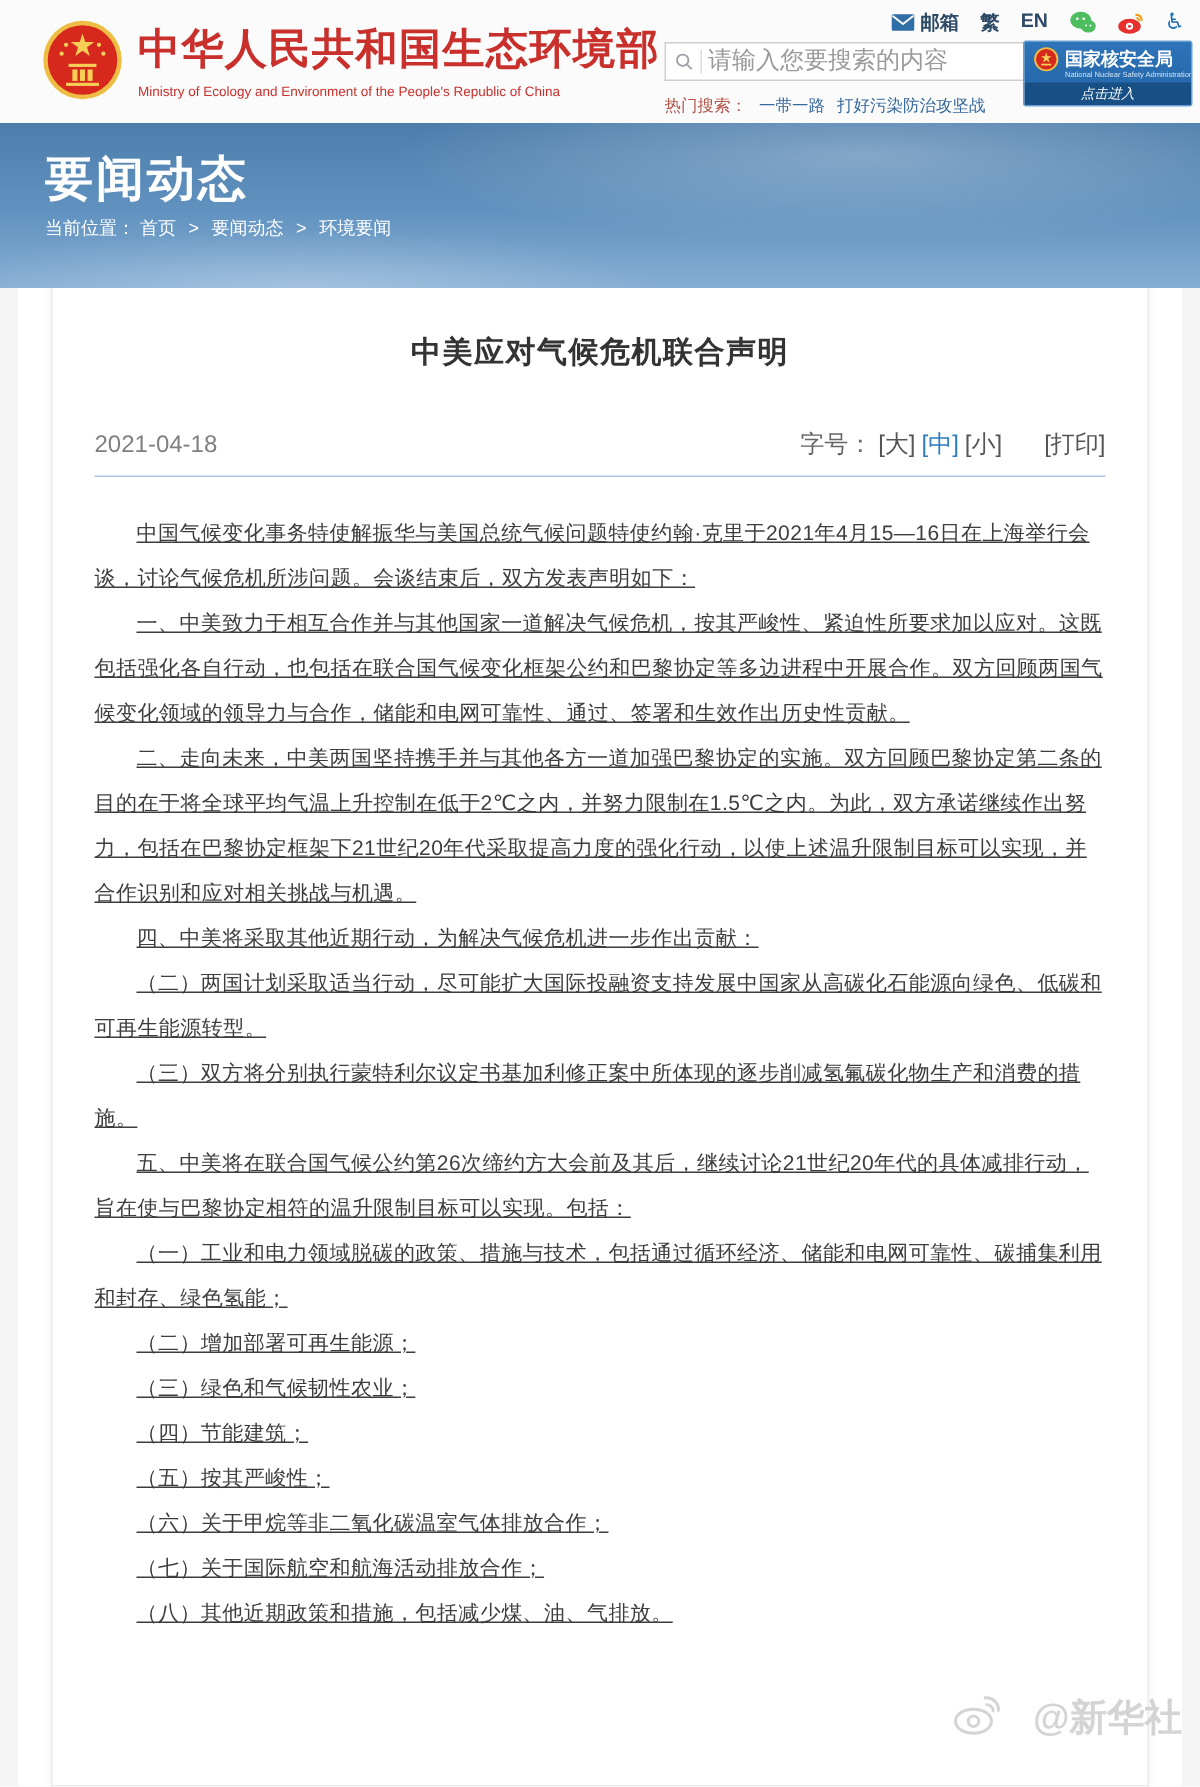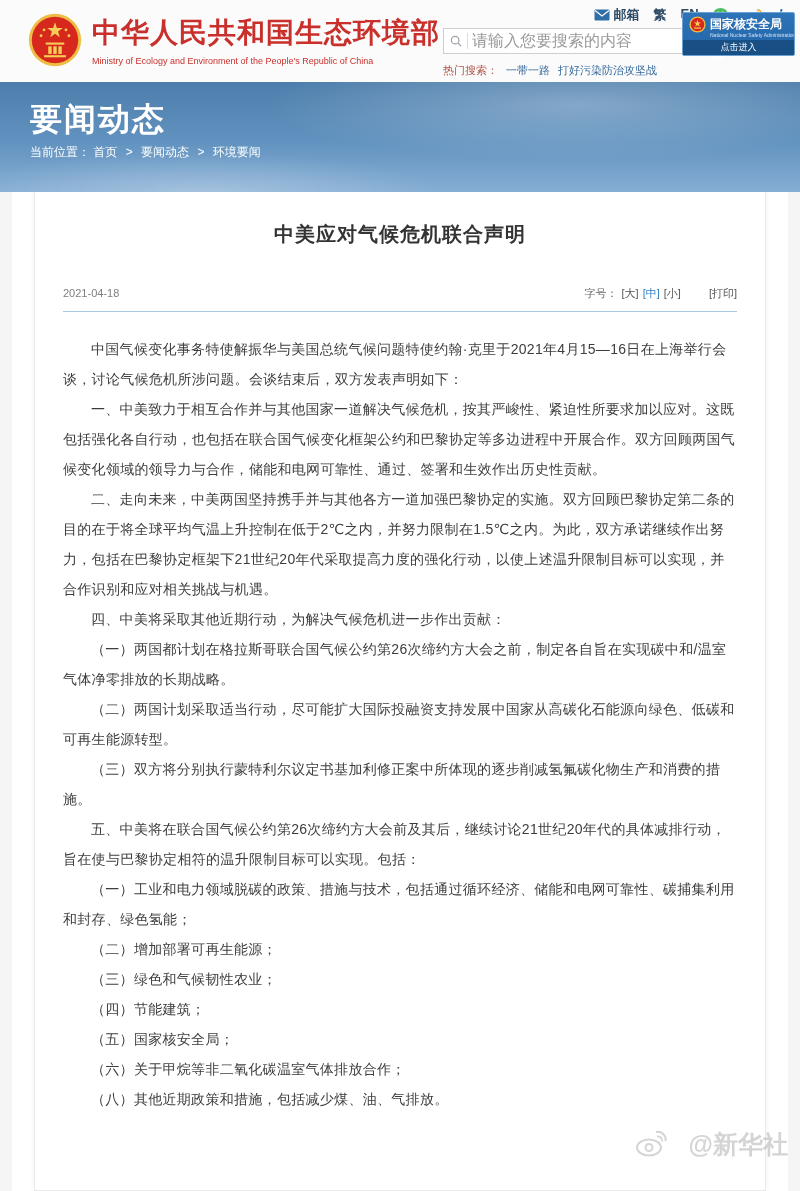--- a/index.html
+++ b/index.html
@@ -21,51 +21,51 @@
   .search-area { position:absolute; left:443px; top:28px; width:215px; }
   .search-box { display:flex; height:26px; }
   .search-field { flex:1; display:flex; align-items:center; background:#fff; border:1px solid #cfcfcf; border-right:none; }
   .mag { width:24px; height:16px; display:flex; align-items:center; justify-content:center; border-right:1px solid #ddd; }
   .search-input { flex:1; border:none; outline:none; font-size:16px; padding:0 4px; color:#333; min-width:0; background:transparent; }
   .search-input::placeholder { color:#9a9a9a; }
   .search-btn { width:58px; background:#2f6391; color:#fff; border:none; font-size:13px; cursor:pointer;padding-left:29px; }
   .hot-search { margin-top:9px; font-size:11px; color:#b25447; white-space:nowrap; }
   .hot-search a { color:#36699c; text-decoration:none; margin-left:8px; cursor:pointer; }
 
-  .nuclear-badge { position:absolute; right:5px; top:12px; width:113px; height:44px; background:linear-gradient(180deg,#2e74b8,#2264a6); border:1px solid #6ba0d2; border-radius:2px; cursor:pointer; overflow:hidden; }
+  .nuclear-badge { position:absolute; right:5px; top:27px; width:113px; height:44px; background:linear-gradient(180deg,#2e74b8,#2264a6); border:1px solid #6ba0d2; border-radius:2px; cursor:pointer; overflow:hidden; }
   .nb-top { display:flex; align-items:center; gap:4px; padding:3px 4px 1px 6px; }
   .nb-emblem { width:17px; height:17px; flex:none; }
   .nb-title { font-size:12px; font-weight:bold; color:#fff; white-space:nowrap; }
   .nb-sub { font-size:5px; color:#cfe2f4; white-space:nowrap; padding-left:27px; margin-top:-2px; }
-  .nb-enter { margin-top:2px; background:#184f85; color:#fff; font-size:9px; text-align:center; padding:1px 0 2px; }
+  .nb-enter { margin-top:2px; background:#184f85; color:#fff; font-size:9px; text-align:center; padding:1px 0 2px;font-style:italic; }
 
   
   .banner { position:relative; height:110px;
     background:
       radial-gradient(ellipse 60% 80% at 72% 20%, rgba(255,255,255,.28), transparent 65%),
       radial-gradient(ellipse 50% 60% at 25% 100%, rgba(255,255,255,.25), transparent 60%),
       linear-gradient(180deg,#4c7dab 0%, #6293c0 55%, #86aed4 100%);
   }
   .banner-title { position:absolute; left:30px; top:16px; font-size:32px; font-weight:bold; color:#fff; letter-spacing:2px; }
   .breadcrumb { position:absolute; left:30px; top:62px; font-size:12px; color:#fff; }
   .breadcrumb a { color:#fff; text-decoration:none; cursor:pointer; }
   .breadcrumb .sep { margin:0 5px; }
 
   
   .outer-panel { margin:-34px 12px 0; height:1033px; background:#fff; overflow:hidden; }
   .article-card { margin:20px 22px 0; height:1013px; background:#fff; border:1px solid #e9e9e9; box-shadow:0 0 6px rgba(0,0,0,.05); padding:0 28px; overflow:hidden; }
   .article-title { margin-top:42px; text-align:center; font-size:20px; font-weight:bold; color:#333; letter-spacing:1px; }
-  .meta-row { margin-top:38px; display:flex; justify-content:space-between; align-items:baseline; font-size:11px; color:#7f7f7f; }
+  .meta-row { margin-top:38px; display:flex; justify-content:space-between; align-items:baseline; font-size:16px; color:#7f7f7f; }
   .meta-controls { color:#666; }
   .meta-controls a { color:#555; text-decoration:none; margin-left:4px; cursor:pointer; }
   .meta-controls a.active { color:#2f7cc0; }
   .meta-controls a.print { margin-left:28px; }
   .divider { margin-top:10px; border-bottom:1px solid #abc8e2; }
   .article-body { margin-top:22px; font-size:14px; line-height:30px; color:#3d3d3d; }
-  .article-body p { text-indent:2em; margin:0; letter-spacing:.3px; }
+  .article-body p { text-indent:2em; margin:0; letter-spacing:.3px;text-decoration:underline; }
 
   
   .watermark { position:absolute; right:12px; top:1128px; display:flex; align-items:flex-start; gap:20px; color:#c6c6c6; font-size:25px; font-weight:bold; opacity:.75; pointer-events:none; }
 </style>
 </head>
 <body>
 
 <div class="page">
 
   <header class="site-header">
@@ -183,30 +183,30 @@
           <span>字号：</span><a>[大]</a><a class="active">[中]</a><a>[小]</a><a class="print">[打印]</a>
         </div>
       </div>
       <div class="divider"></div>
 
       <div class="article-body">
         <p>中国气候变化事务特使解振华与美国总统气候问题特使约翰·克里于2021年4月15—16日在上海举行会谈，讨论气候危机所涉问题。会谈结束后，双方发表声明如下：</p>
         <p>一、中美致力于相互合作并与其他国家一道解决气候危机，按其严峻性、紧迫性所要求加以应对。这既包括强化各自行动，也包括在联合国气候变化框架公约和巴黎协定等多边进程中开展合作。双方回顾两国气候变化领域的领导力与合作，储能和电网可靠性、通过、签署和生效作出历史性贡献。</p>
         <p>二、走向未来，中美两国坚持携手并与其他各方一道加强巴黎协定的实施。双方回顾巴黎协定第二条的目的在于将全球平均气温上升控制在低于2℃之内，并努力限制在1.5℃之内。为此，双方承诺继续作出努力，包括在巴黎协定框架下21世纪20年代采取提高力度的强化行动，以使上述温升限制目标可以实现，并合作识别和应对相关挑战与机遇。</p>
         <p>四、中美将采取其他近期行动，为解决气候危机进一步作出贡献：</p>
-        <p>（一）两国都计划在格拉斯哥联合国气候公约第26次缔约方大会之前，制定各自旨在实现碳中和/温室气体净零排放的长期战略。</p>
         <p>（二）两国计划采取适当行动，尽可能扩大国际投融资支持发展中国家从高碳化石能源向绿色、低碳和可再生能源转型。</p>
         <p>（三）双方将分别执行蒙特利尔议定书基加利修正案中所体现的逐步削减氢氟碳化物生产和消费的措施。</p>
         <p>五、中美将在联合国气候公约第26次缔约方大会前及其后，继续讨论21世纪20年代的具体减排行动，旨在使与巴黎协定相符的温升限制目标可以实现。包括：</p>
         <p>（一）工业和电力领域脱碳的政策、措施与技术，包括通过循环经济、储能和电网可靠性、碳捕集利用和封存、绿色氢能；</p>
         <p>（二）增加部署可再生能源；</p>
         <p>（三）绿色和气候韧性农业；</p>
         <p>（四）节能建筑；</p>
-        <p>（五）国家核安全局；</p>
+        <p>（五）按其严峻性；</p>
         <p>（六）关于甲烷等非二氧化碳温室气体排放合作；</p>
+        <p>（七）关于国际航空和航海活动排放合作；</p>
         <p>（八）其他近期政策和措施，包括减少煤、油、气排放。</p>
 
       </div>
     </div>
   </div>
 
   <div class="watermark">
     <svg width="34" height="30" viewBox="0 0 34 30">
       <ellipse cx="14" cy="19.5" rx="12" ry="8" stroke="#c6c6c6" stroke-width="2" fill="none"></ellipse>
       <circle cx="14" cy="19.5" r="3.5" stroke="#c6c6c6" stroke-width="2" fill="none"></circle>

